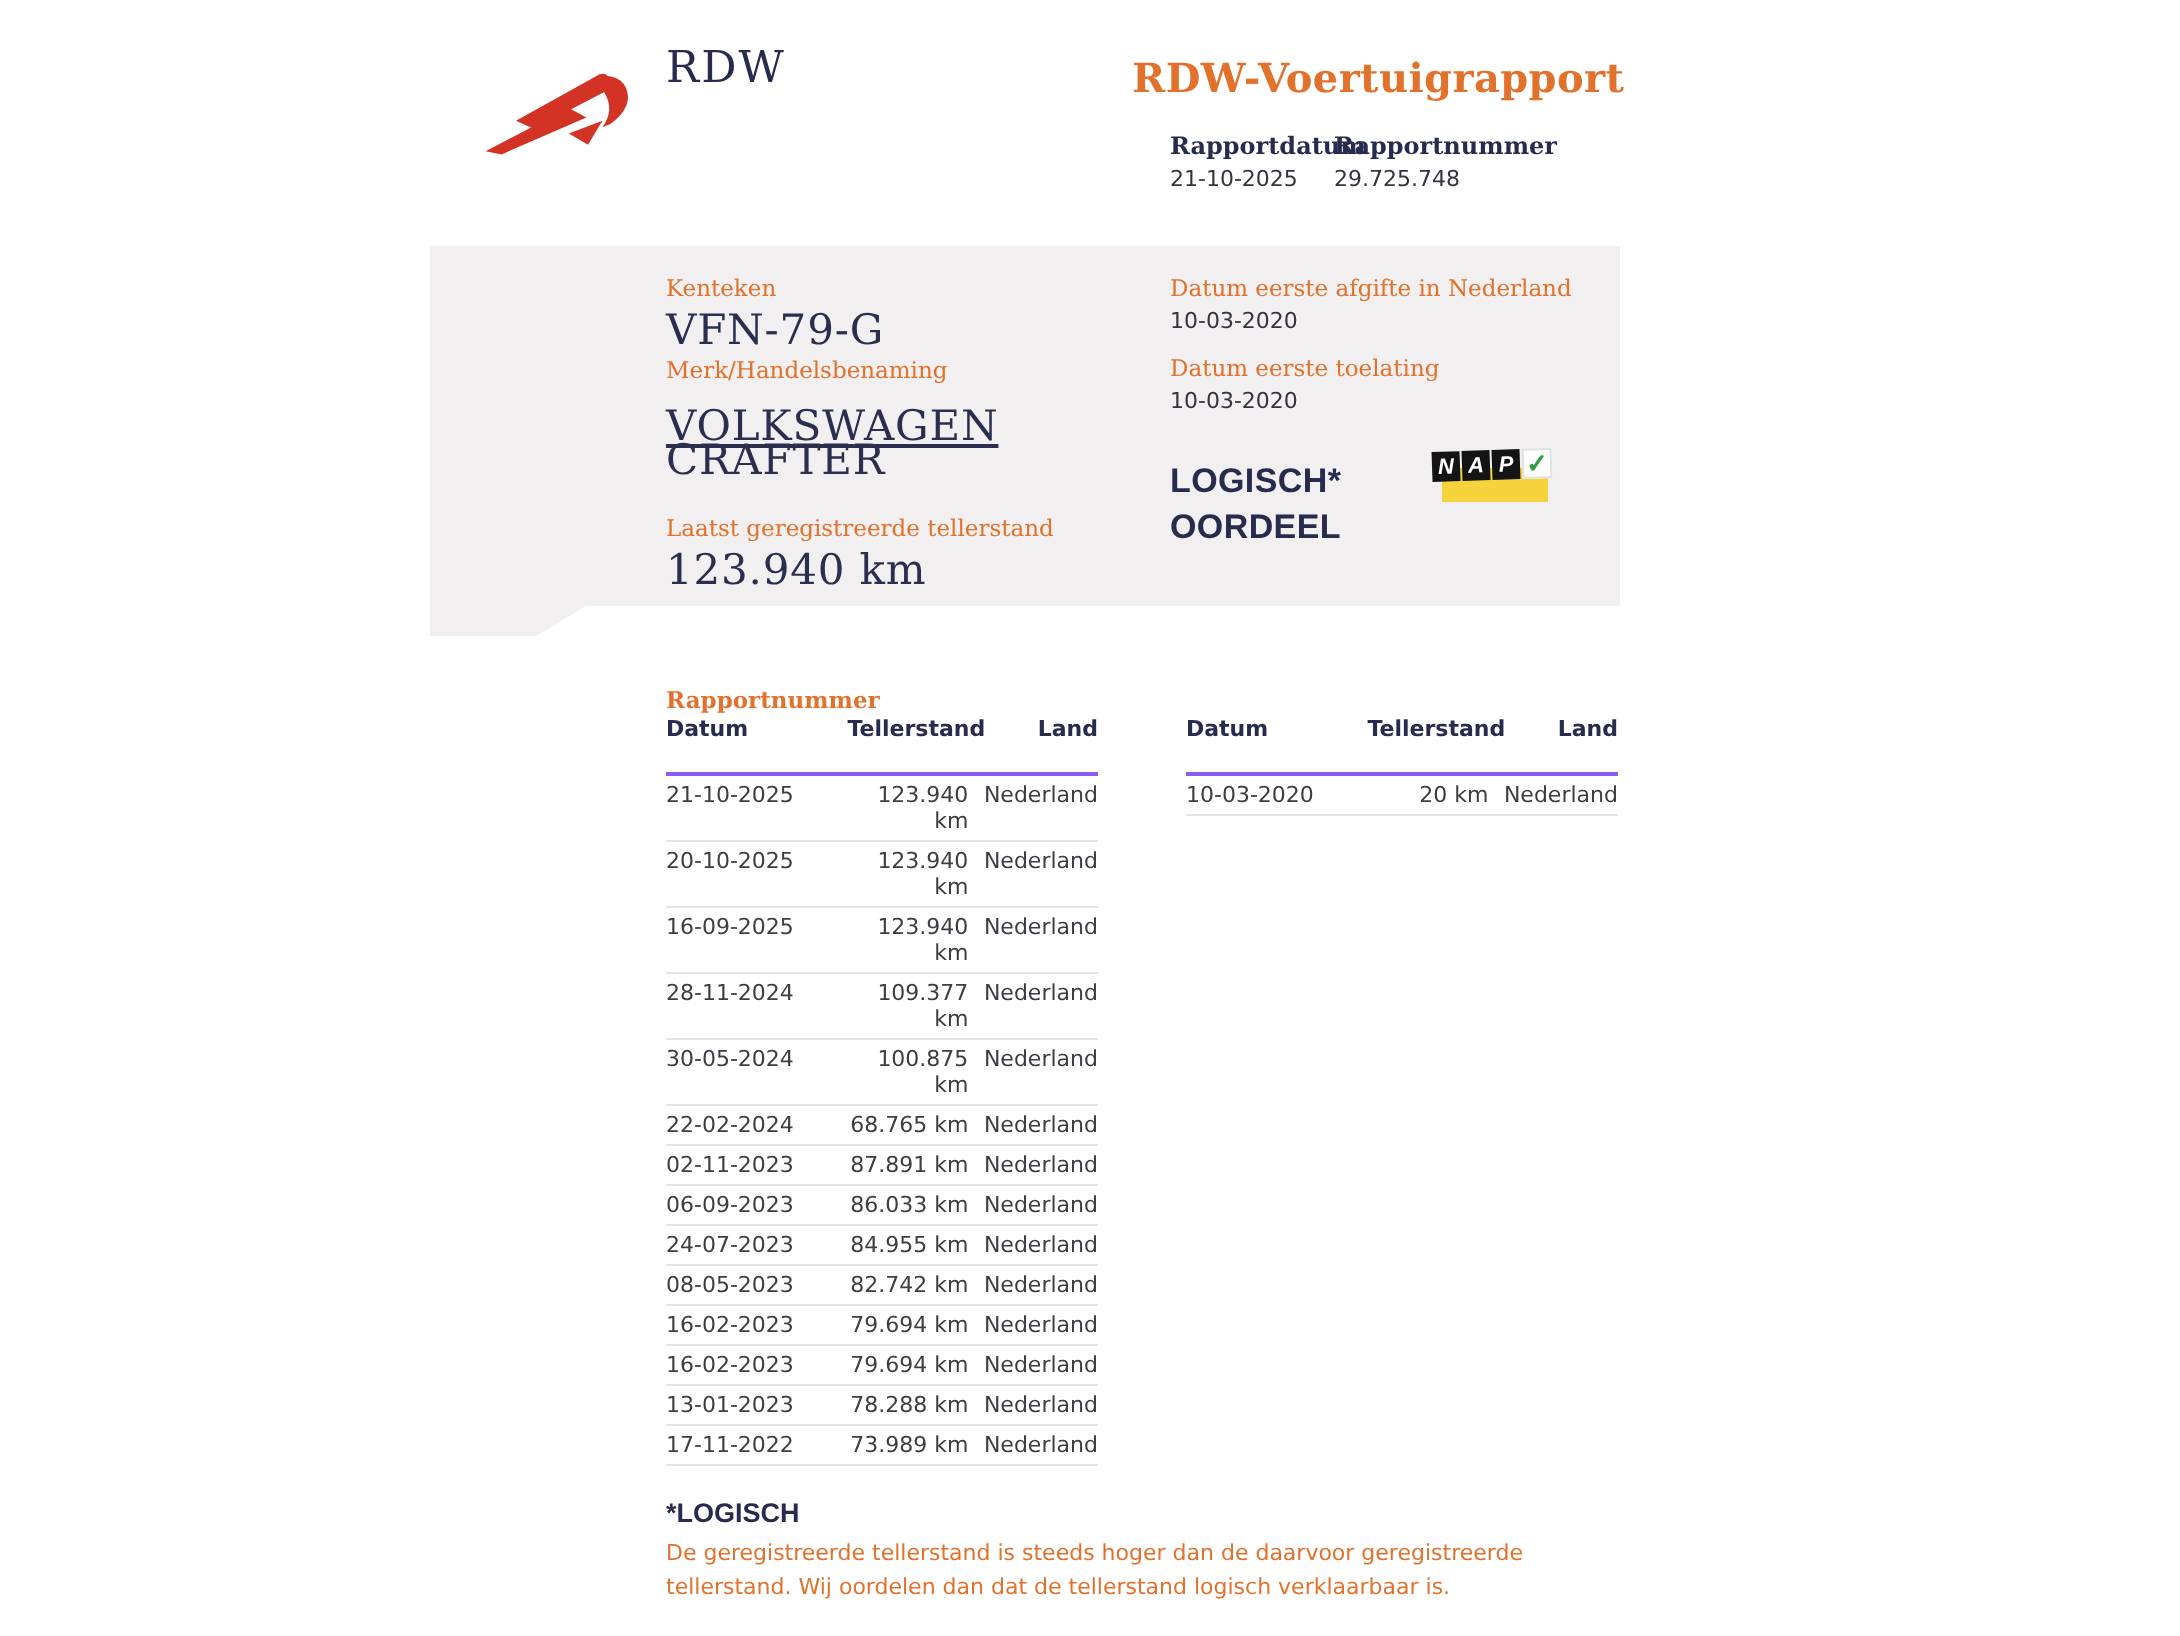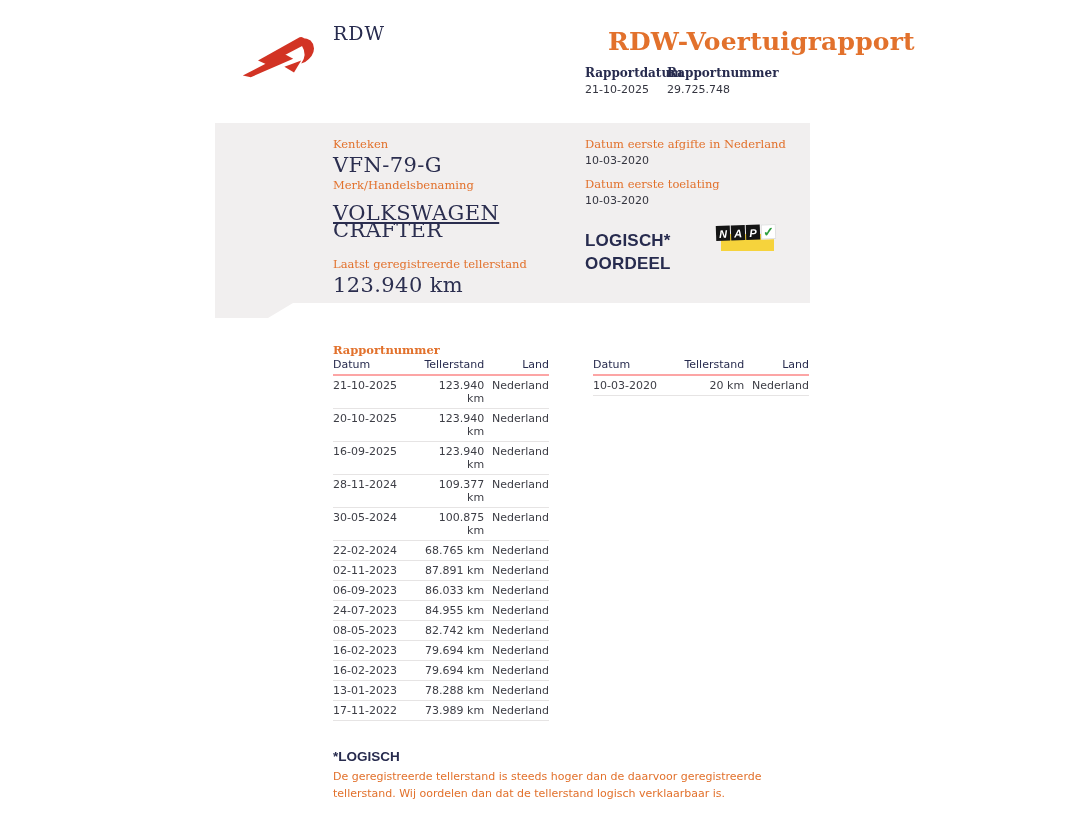--- a/index.html
+++ b/index.html
@@ -5,25 +5,25 @@
   html,body{margin:0;padding:0;}
   body{
     width:1090px;height:818px;position:relative;background:#ffffff;
     font-family:"DejaVu Sans",sans-serif;overflow:hidden;
   }
   .abs{position:absolute;}
 
   
   #logo-svg{position:absolute;left:238px;top:26px;width:88px;height:56px;}
   .rdw-wordmark{
-    left:333px;top:22px;font-family:"DejaVu Serif",serif;font-size:19px;
+    left:333px;top:22px;font-family:"DejaVu Serif",serif;font-size:22px;
     color:#272b4e;letter-spacing:1px;
   }
   .report-title{
-    left:608px;top:27px;font-family:"DejaVu Serif",serif;font-size:25px;
+    left:566px;top:27px;font-family:"DejaVu Serif",serif;font-size:20px;
     color:#e2712c;font-weight:bold;letter-spacing:.2px;
   }
   .meta-label{
     font-family:"DejaVu Serif",serif;font-size:12px;font-weight:bold;color:#272b4e;
   }
   .meta-value{font-size:11px;color:#33343f;}
 
   
   .grey-panel{
     left:215px;top:123px;width:595px;height:195px;background:#f1efef;
@@ -31,21 +31,21 @@
   }
   .fld-label{
     font-family:"DejaVu Serif",serif;font-size:11.5px;font-weight:normal;color:#e2712c;
   }
   .fld-big{
     font-family:"DejaVu Serif",serif;font-size:21px;color:#2b2e4f;letter-spacing:.4px;
   }
   .fld-small{font-size:11px;color:#33343f;}
   .verdict{
     font-family:"Liberation Sans",sans-serif;font-weight:bold;font-size:17px;
-    color:#272b4e;line-height:23px;letter-spacing:.2px;text-align:center;
+    color:#272b4e;line-height:23px;letter-spacing:.2px;
   }
 
   
   .nap{left:501px;top:102px;width:64px;height:32px;}
   .nap-yellow{position:absolute;left:5px;top:9px;width:53px;height:17px;background:#f6d33c;}
   .nap-tiles{position:absolute;left:0;top:0;display:flex;gap:1px;transform:rotate(-2deg);}
   .nap-tile{
     width:14px;height:15px;background:#141414;color:#fff;display:flex;align-items:center;
     justify-content:center;font-family:"Liberation Sans",sans-serif;font-weight:bold;
     font-style:italic;font-size:11px;
@@ -55,22 +55,22 @@
     display:flex;align-items:center;justify-content:center;color:#2e9e3e;font-weight:bold;
     font-size:13px;font-style:normal;
   }
 
   
   .section-title{
     font-family:"DejaVu Serif",serif;font-size:11.5px;font-weight:bold;color:#e2712c;
   }
   .vtable{width:216px;font-size:11px;color:#3c3d45;}
   .thead{
-    display:flex;font-weight:normal;color:#272b4e;border-bottom:2px solid #fca5a5;
-    padding-bottom:3px;
+    display:flex;font-weight:bold;color:#272b4e;border-bottom:2px solid #8b5cf6;
+    padding-bottom:15px;
   }
   .trow{display:flex;border-bottom:1px solid #e6e4e4;padding:3px 0;}
   .tc0{width:42%;text-align:left;}
   .tc1{width:28%;text-align:right;}
   .tc2{width:30%;text-align:right;}
 
   
   .footnote-heading{
     font-family:"Liberation Sans",sans-serif;font-weight:bold;font-size:13.5px;color:#272b4e;
   }

